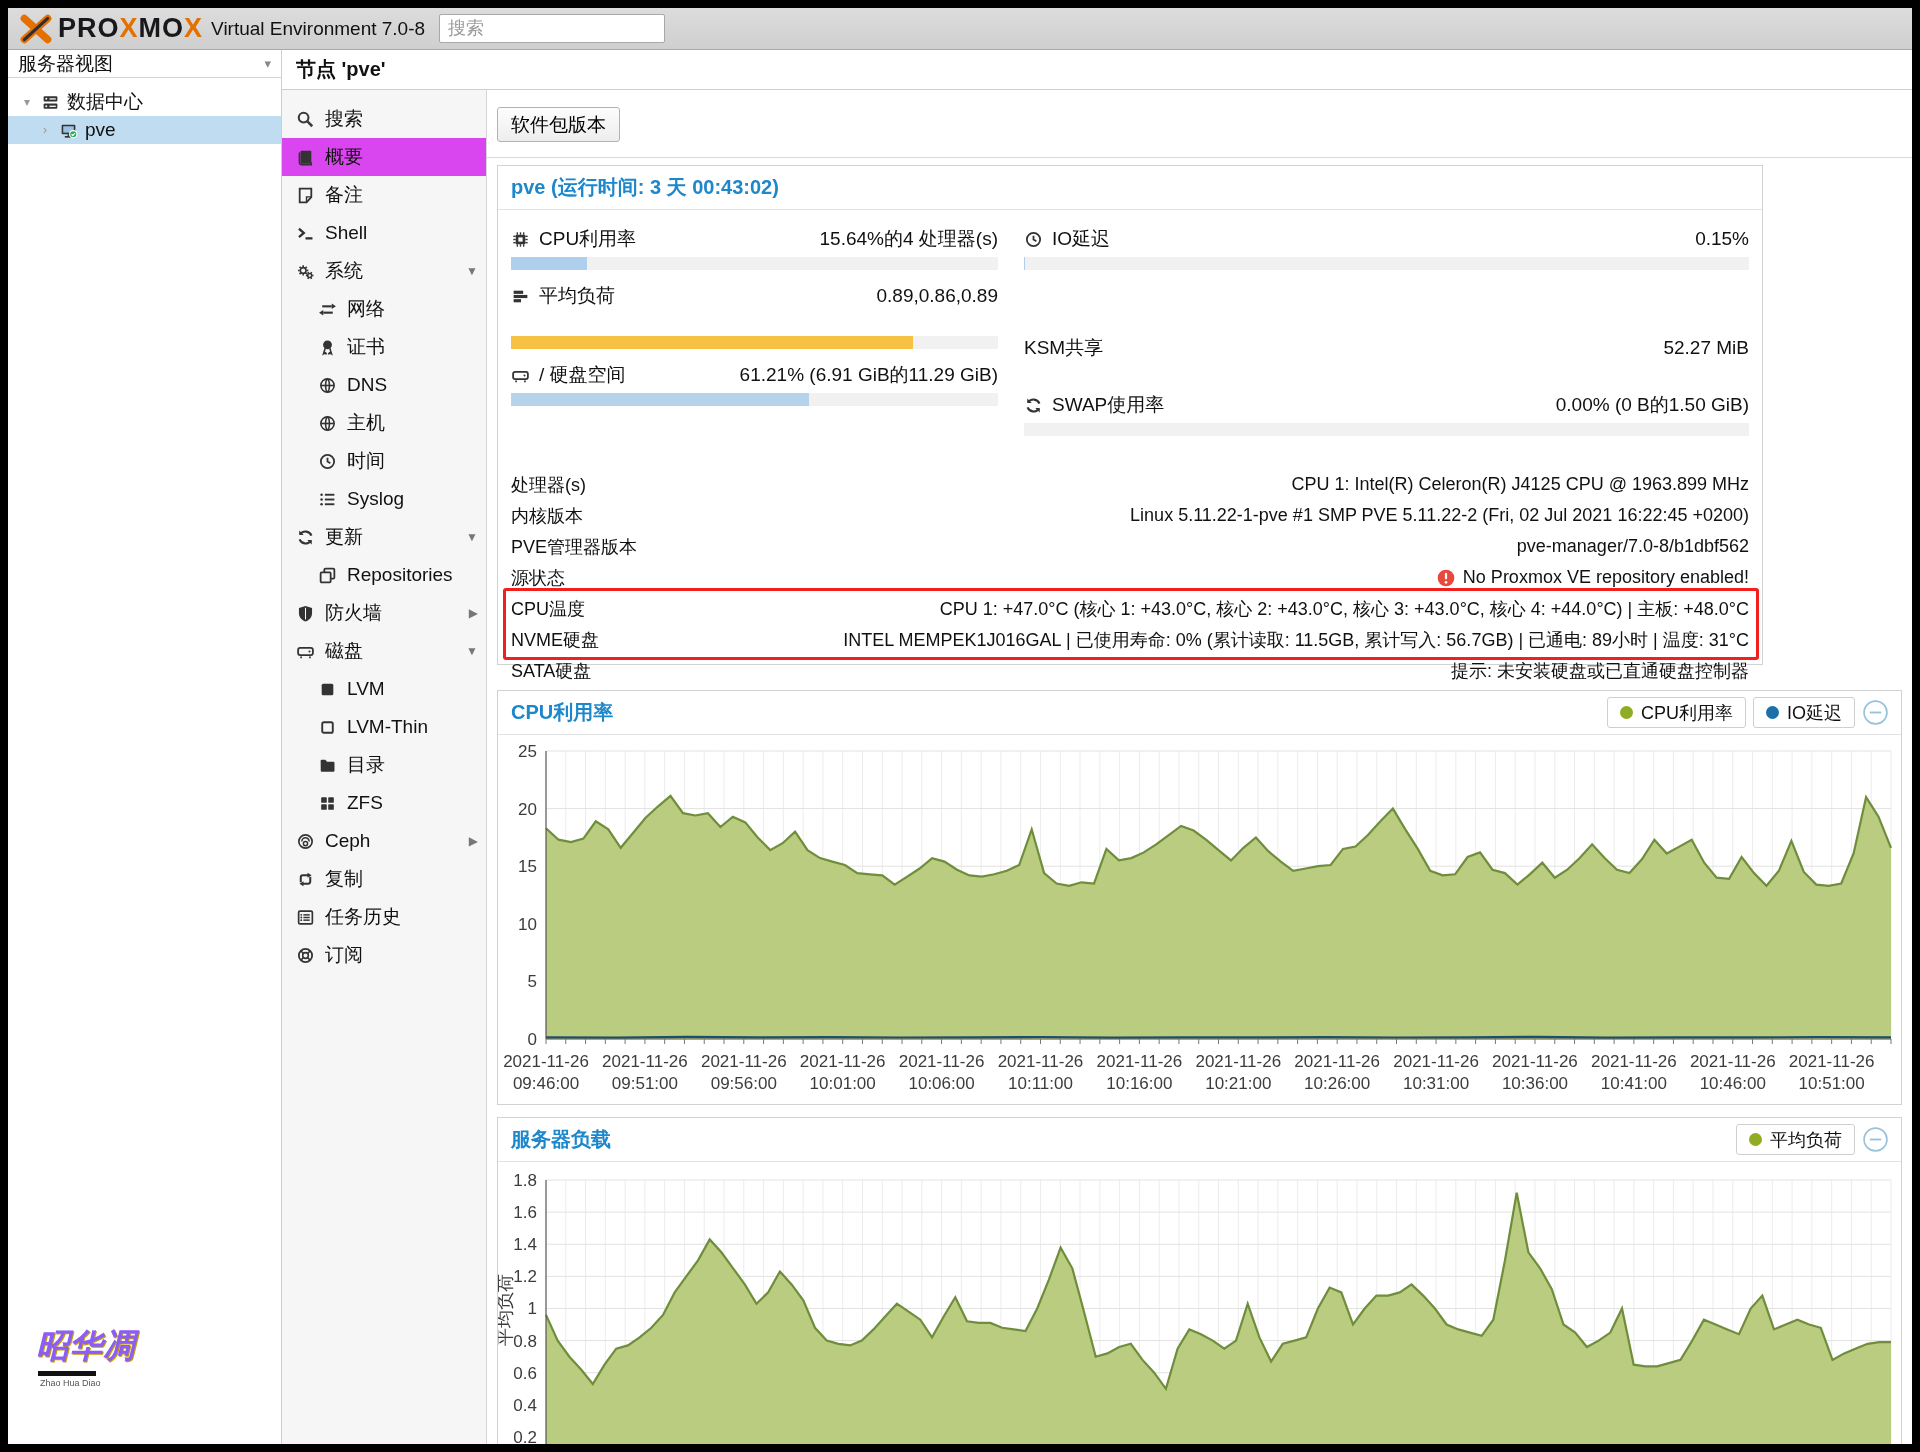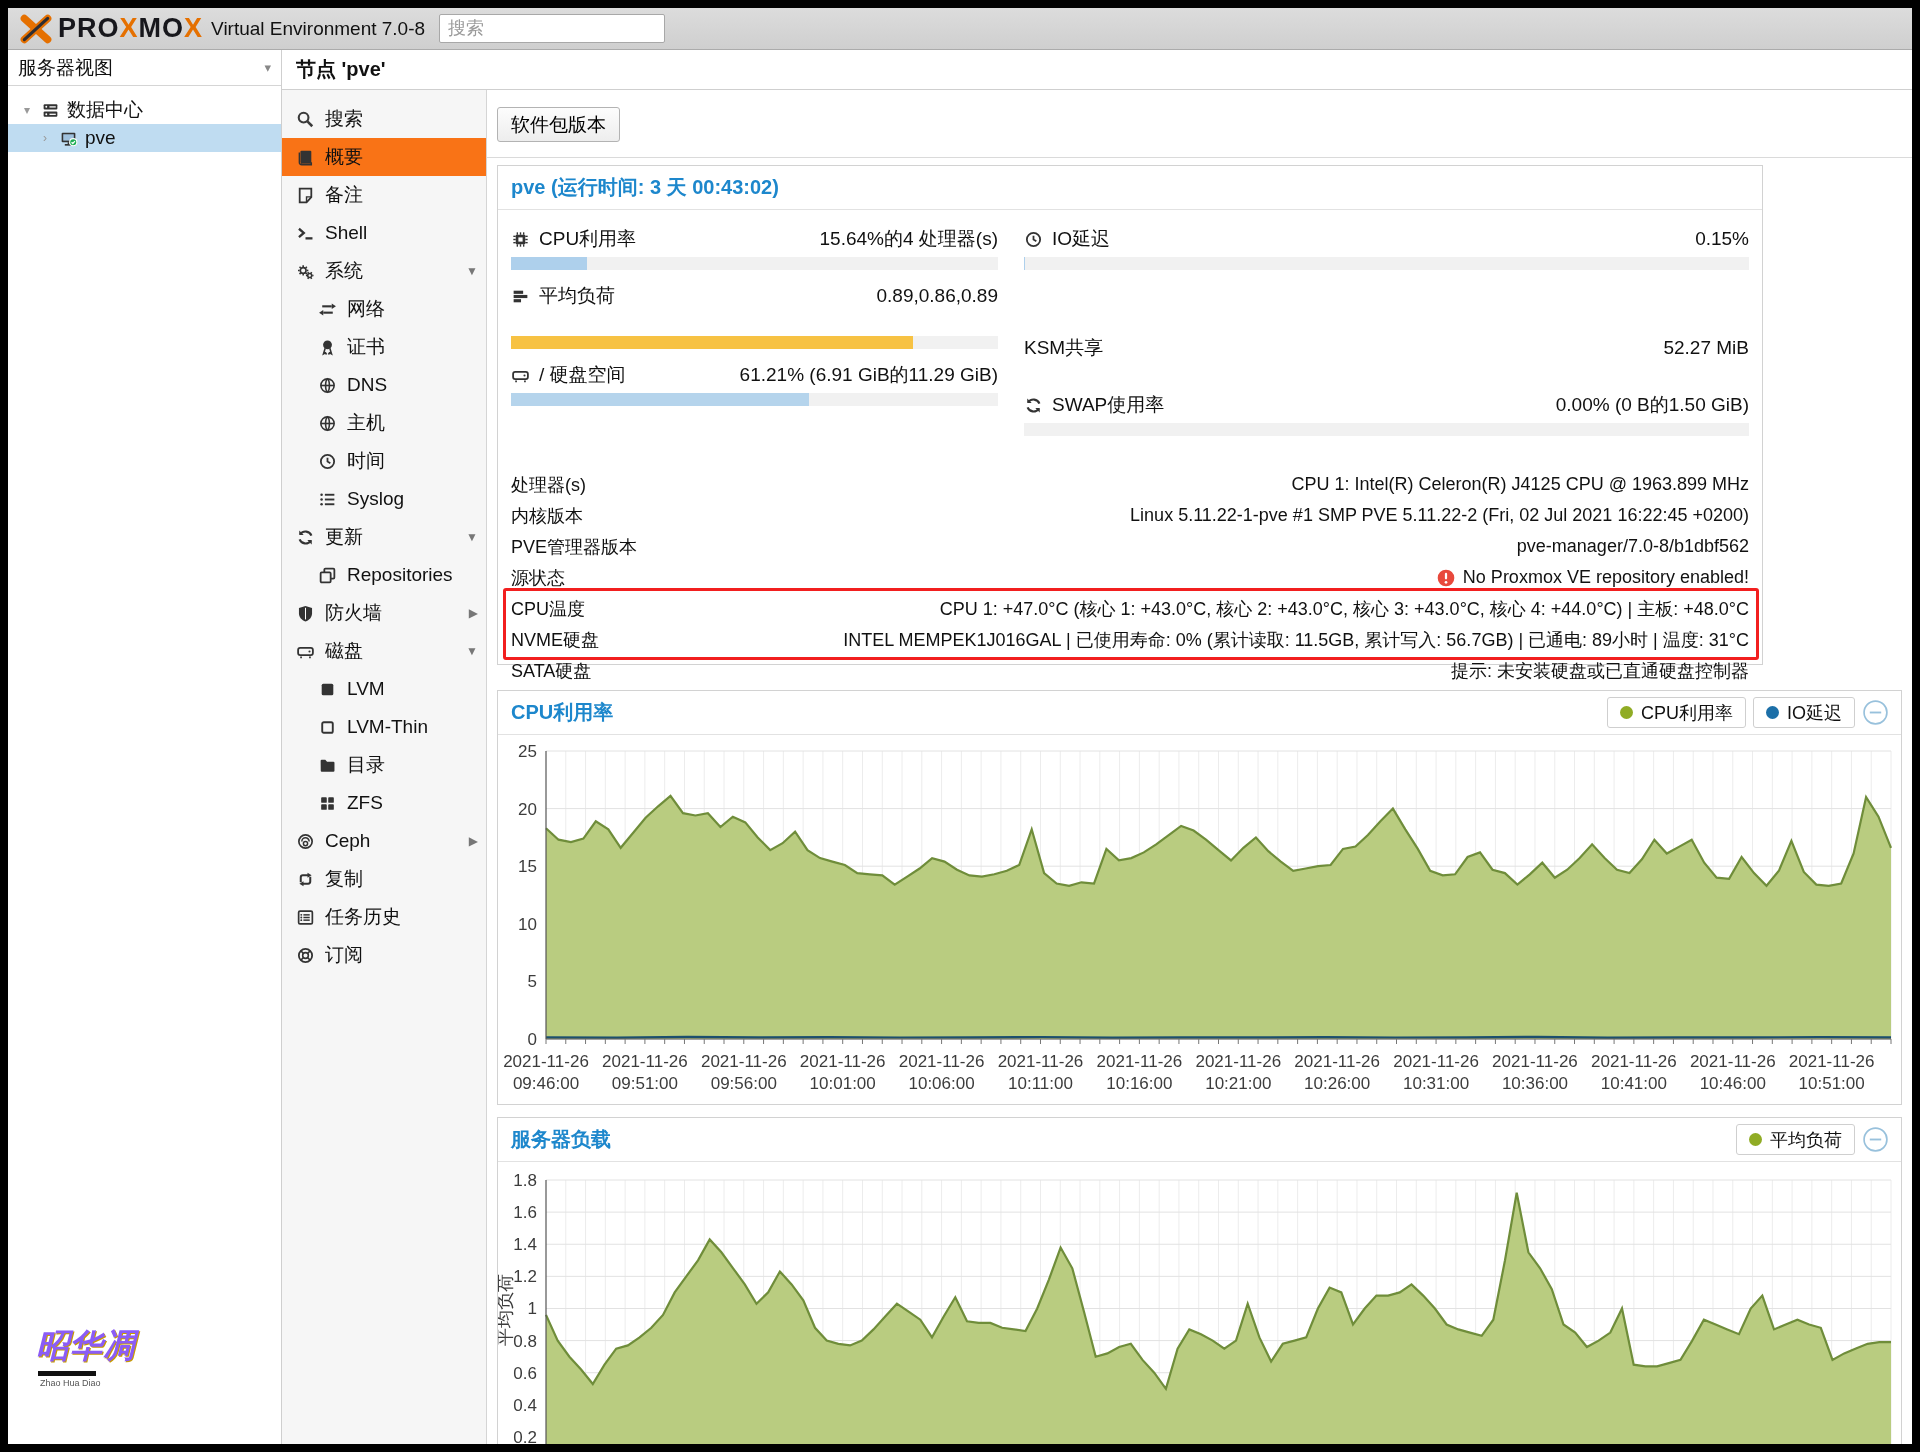--- a/index.html
+++ b/index.html
@@ -12,40 +12,40 @@
   .logo-x { width:36px; height:32px; margin-right:4px; }
   .logo-x svg { width:100%; height:100%; }
   .brand { font-size:27px; font-weight:bold; letter-spacing:1px; color:#17171c; white-space:nowrap; }
   .brand .ox { color:#e57000; }
   .brand-suffix { font-size:19px; margin-left:8px; white-space:nowrap; }
   .hdr-search { margin-left:14px; width:226px; height:29px; border:1px solid #a8a8a8; border-radius:2px; padding:0 8px; font-size:18px; font-family:inherit; background:#fff; }
   .hdr-search::placeholder { color:#9a9a9a; }
 
   
   .tree-panel { position:absolute; left:0; top:42px; width:274px; bottom:0; background:#fff; border-right:1px solid #cfcfcf; }
-  .tree-combo { height:36px; border-bottom:1px solid #d5d5d5; display:flex; align-items:center; padding:0 10px; font-size:19px; }
+  .tree-combo { height:28px; border-bottom:1px solid #d5d5d5; display:flex; align-items:center; padding:0 10px; font-size:19px; }
   .combo-caret { margin-left:auto; color:#888; font-size:13px; }
   .tree-item { height:28px; display:flex; align-items:center; font-size:19px; gap:7px; cursor:default; }
   .tree-item .caret { width:14px; color:#999; font-size:12px; text-align:center; }
   .tree-item .ticon { width:19px; height:19px; display:inline-block; }
   .ticon svg { width:100%; height:100%; }
   .tree-item.selected { background:#bfdcf1; }
   .tree-root { padding-top:10px; }
   .tree-item.lvl1 { padding-left:12px; }
   .tree-item.lvl2 { padding-left:30px; }
 
   
   .right-wrap { position:absolute; left:274px; top:42px; right:0; bottom:0; }
   .node-header { position:absolute; left:0; top:0; right:0; height:40px; background:#fff; border-bottom:1px solid #cfcfcf; display:flex; align-items:center; padding:5px 14px; font-size:20px; font-weight:600; }
 
   
   .nav-panel { position:absolute; left:0; top:40px; width:205px; bottom:0; background:#f6f6f6; border-right:1px solid #d5d5d5; padding-top:10px; overflow:hidden; }
   .nav-item { height:38px; display:flex; align-items:center; font-size:19px; gap:10px; padding:0 8px 0 14px; cursor:pointer; }
   .nav-item.ind1 { padding-left:36px; }
-  .nav-item.selected { background:#f97316; }
+  .nav-item.selected { background:#d946ef; }
   .nav-item .nicon { width:19px; height:19px; flex:none; }
   .nav-item .nicon svg { width:100%; height:100%; }
   .nav-item .chev { margin-left:auto; color:#777; font-size:12px; }
 
   
   .content { position:absolute; left:205px; top:40px; right:0; bottom:0; background:#fff; overflow:hidden; }
   .toolbar { position:absolute; left:0; top:0; right:0; height:68px; border-bottom:1px solid #dadada; }
   .pkg-btn { position:absolute; left:10px; top:17px; height:35px; padding:0 13px; font-size:19px; font-family:inherit; border:1px solid #b3b3b3; border-radius:3px; background:linear-gradient(#fdfdfd,#ededed); cursor:pointer; }
 
   .panel { position:absolute; background:#fff; border:1px solid #d2d2d2; }

